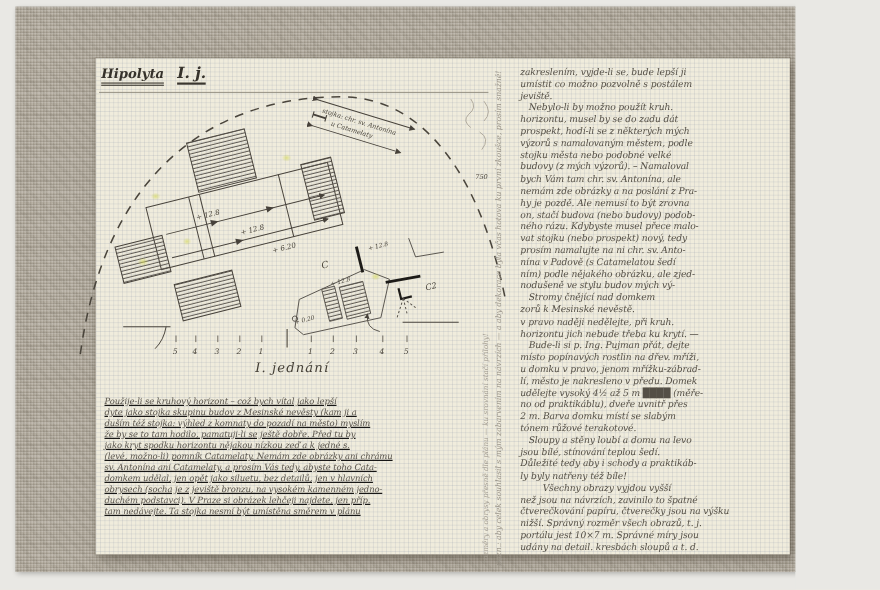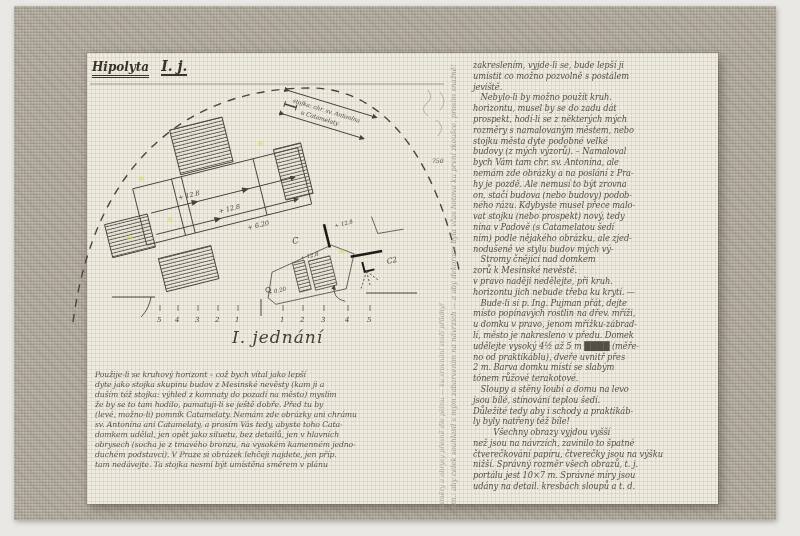--- a/index.html
+++ b/index.html
@@ -1,16 +1,16 @@
 <!DOCTYPE html>
 <html><head>
 <meta charset="utf-8">
 <style>
   html,body{margin:0;padding:0;background:#e9e8e4;}
-  #stage{position:relative;width:800px;height:536px;overflow:hidden;
+  #stage{position:relative;width:723px;height:536px;overflow:hidden;
          font-family:"DejaVu Serif",serif;background:#e9e8e4;}
 
   
   .canvas-mat{position:absolute;left:14px;top:6px;width:762px;height:514px;
     background-color:#b1aa9d;
     background-image:
       repeating-linear-gradient(0deg, rgba(255,255,255,.11) 0 1px, rgba(74,66,54,.12) 1px 2px, rgba(0,0,0,0) 2px 3px),
       repeating-linear-gradient(90deg, rgba(255,255,255,.09) 0 1px, rgba(74,66,54,.10) 1px 2px, rgba(0,0,0,0) 2px 3px),
       repeating-linear-gradient(45deg, rgba(60,54,44,.05) 0 3px, rgba(0,0,0,0) 3px 9px);
     box-shadow:1px 2px 5px rgba(0,0,0,.28);}
@@ -23,24 +23,24 @@
       linear-gradient(90deg, rgba(128,138,162,.17) 1px, rgba(0,0,0,0) 1px);
     background-size:4px 4px;
     box-shadow:3px 4px 9px rgba(58,50,38,.45), 0 0 0 1px rgba(90,82,66,.25);}
 
   .title{position:absolute;left:92px;top:56px;color:#36322b;white-space:nowrap;}
   .title-main{font-style:italic;font-weight:bold;font-size:12px;
     border-bottom:3px double #3a362f;padding-bottom:1px;}
   .title-part{font-style:italic;font-weight:bold;font-size:14px;margin-left:12px;
     border-bottom:2px solid #3a362f;}
 
-  .heading{position:absolute;left:232px;top:327px;font-size:17px;font-style:italic;
+  .heading{position:absolute;left:232px;top:327px;font-size:12px;font-style:italic;
     color:#443f36;letter-spacing:1px;}
 
-  .leftcol{position:absolute;left:95px;top:370px;width:340px;}
+  .leftcol{position:absolute;left:95px;top:360px;width:340px;text-decoration:underline;}
   .lline{font-size:7.7px;line-height:9.95px;white-space:pre;color:#57524a;
     font-style:italic;letter-spacing:-0.1px;}
 
   .rightcol{position:absolute;left:473px;top:60px;width:262px;}
   .rline{font-size:8.3px;line-height:10.8px;white-space:pre;color:#544f46;
     font-style:italic;letter-spacing:-0.1px;}
 
   .vnote-a{position:absolute;left:230px;top:282px;width:452px;height:13px;
     transform:rotate(-90deg);font-size:7px;font-style:italic;color:#9b958a;
     white-space:nowrap;}
@@ -174,44 +174,46 @@
   <div class="hl" style="left:256px;top:140px;width:9px;height:7px;"></div>
   <div class="hl" style="left:337px;top:248px;width:9px;height:7px;"></div>
 
   <div class="heading">I. jednání</div>
 
   <div class="leftcol">
       <div class="lline">Použije-li se kruhový horizont – což bych vítal jako lepší</div>
       <div class="lline">dyte jako stojka skupinu budov z Mesinské nevěsty (kam ji a</div>
       <div class="lline">duším též stojka: výhled z komnaty do pozadí na město) myslím</div>
       <div class="lline">že by se to tam hodilo, pamatuji-li se ještě dobře. Před tu by</div>
+      <div class="lline">jako kryt spodku horizontu nějakou nízkou zeď a k jedné s.</div>
       <div class="lline">(levé, možno-li) pomník Catamelaty. Nemám zde obrázky ani chrámu</div>
       <div class="lline">sv. Antonína ani Catamelaty, a prosím Vás tedy, abyste toho Cata-</div>
       <div class="lline">domkem udělal, jen opět jako siluetu, bez detailů, jen v hlavních</div>
-      <div class="lline">obrysech (socha je z tmavého bronzu, na vysokém kamenném jedno-</div>
+      <div class="lline">obrysech (socha je z jeviště bronzu, na vysokém kamenném jedno-</div>
       <div class="lline">duchém podstavci). V Praze si obrázek lehčeji najdete, jen příp.</div>
       <div class="lline">tam nedávejte. Ta stojka nesmí být umístěna směrem v plánu</div>
     </div>
 
   <div class="rightcol">
       <div class="rline">zakreslením, vyjde-li se, bude lepší ji</div>
       <div class="rline">umístit co možno pozvolně s postálem</div>
       <div class="rline">jeviště.</div>
       <div class="rline">   Nebylo-li by možno použít kruh.</div>
       <div class="rline">horizontu, musel by se do zadu dát</div>
       <div class="rline">prospekt, hodí-li se z některých mých</div>
-      <div class="rline">rozměry s namalovaným městem, nebo</div>
-      <div class="rline">stojku města dyte podobné velké</div>
+      <div class="rline">výzorů s namalovaným městem, podle</div>
+      <div class="rline">stojku města nebo podobné velké</div>
       <div class="rline">budovy (z mých výzorů). – Namaloval</div>
       <div class="rline">bych Vám tam chr. sv. Antonína, ale</div>
       <div class="rline">nemám zde obrázky a na poslání z Pra-</div>
       <div class="rline">hy je pozdě. Ale nemusí to být zrovna</div>
       <div class="rline">on, stačí budova (nebo budovy) podob-</div>
       <div class="rline">ného rázu. Kdybyste musel přece malo-</div>
       <div class="rline">vat stojku (nebo prospekt) nový, tedy</div>
+      <div class="rline">prosím namalujte na ni chr. sv. Anto-</div>
       <div class="rline">nína v Padově (s Catamelatou šedí</div>
       <div class="rline">ním) podle nějakého obrázku, ale zjed-</div>
       <div class="rline">nodušeně ve stylu budov mých vý-</div>
       <div class="rline">   Stromy čnějící nad domkem</div>
       <div class="rline">zorů k Mesinské nevěstě.</div>
       <div class="rline">v pravo naději nedělejte, při kruh.</div>
       <div class="rline">horizontu jich nebude třeba ku krytí. —</div>
       <div class="rline">   Bude-li si p. Ing. Pujman přát, dejte</div>
       <div class="rline">místo popínavých rostlin na dřev. mříži,</div>
       <div class="rline">u domku v pravo, jenom mřížku-zábrad-</div>

